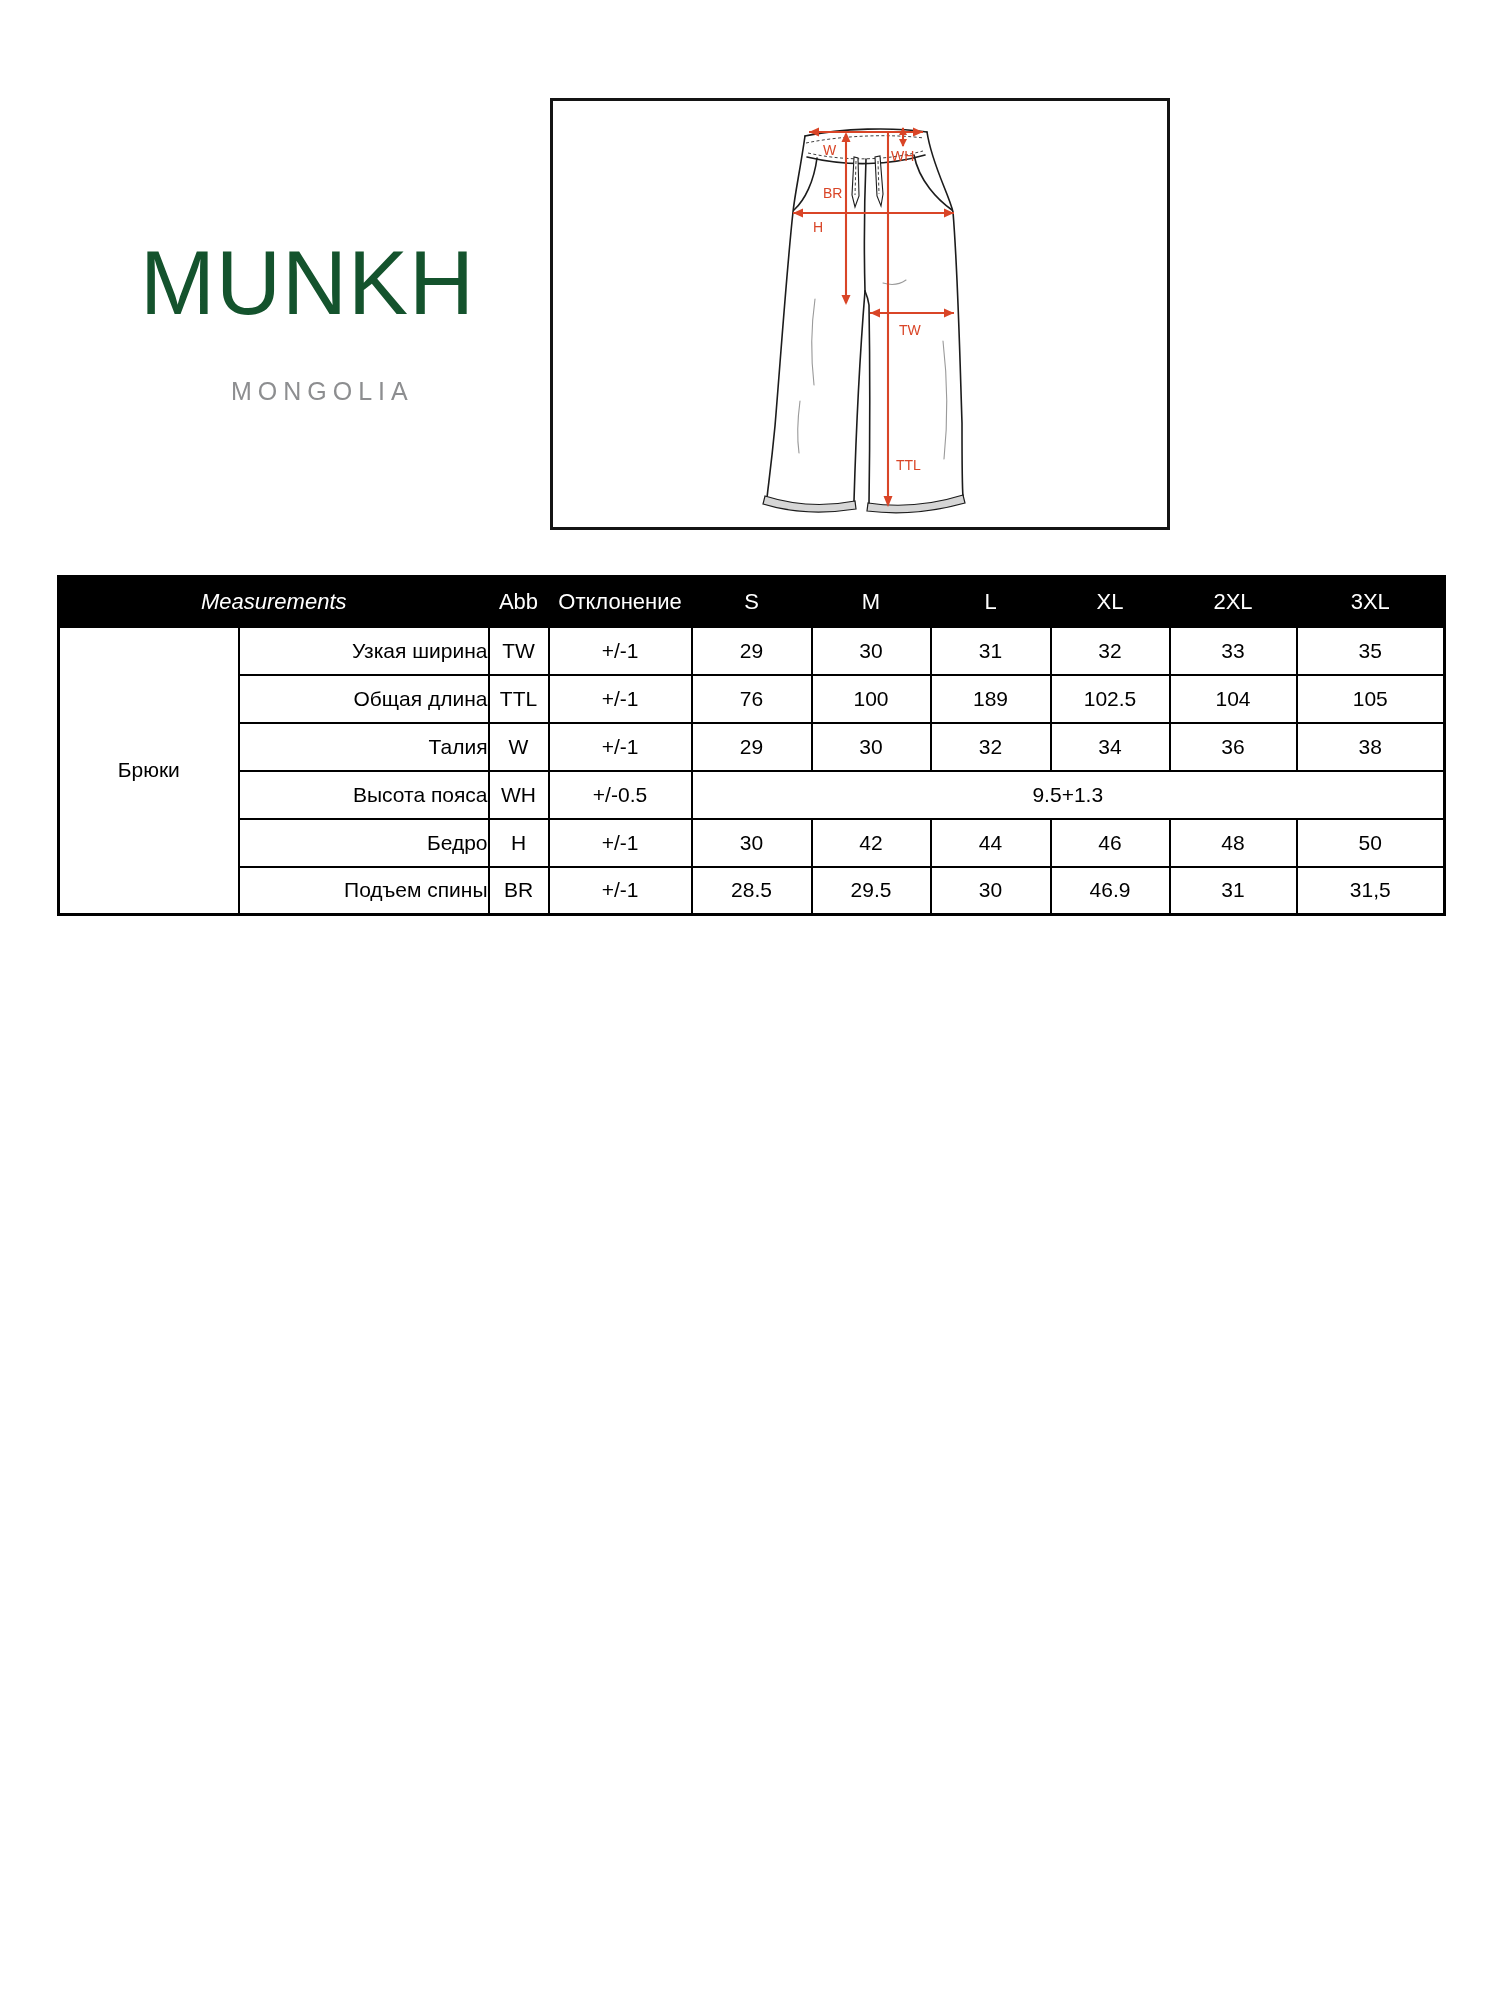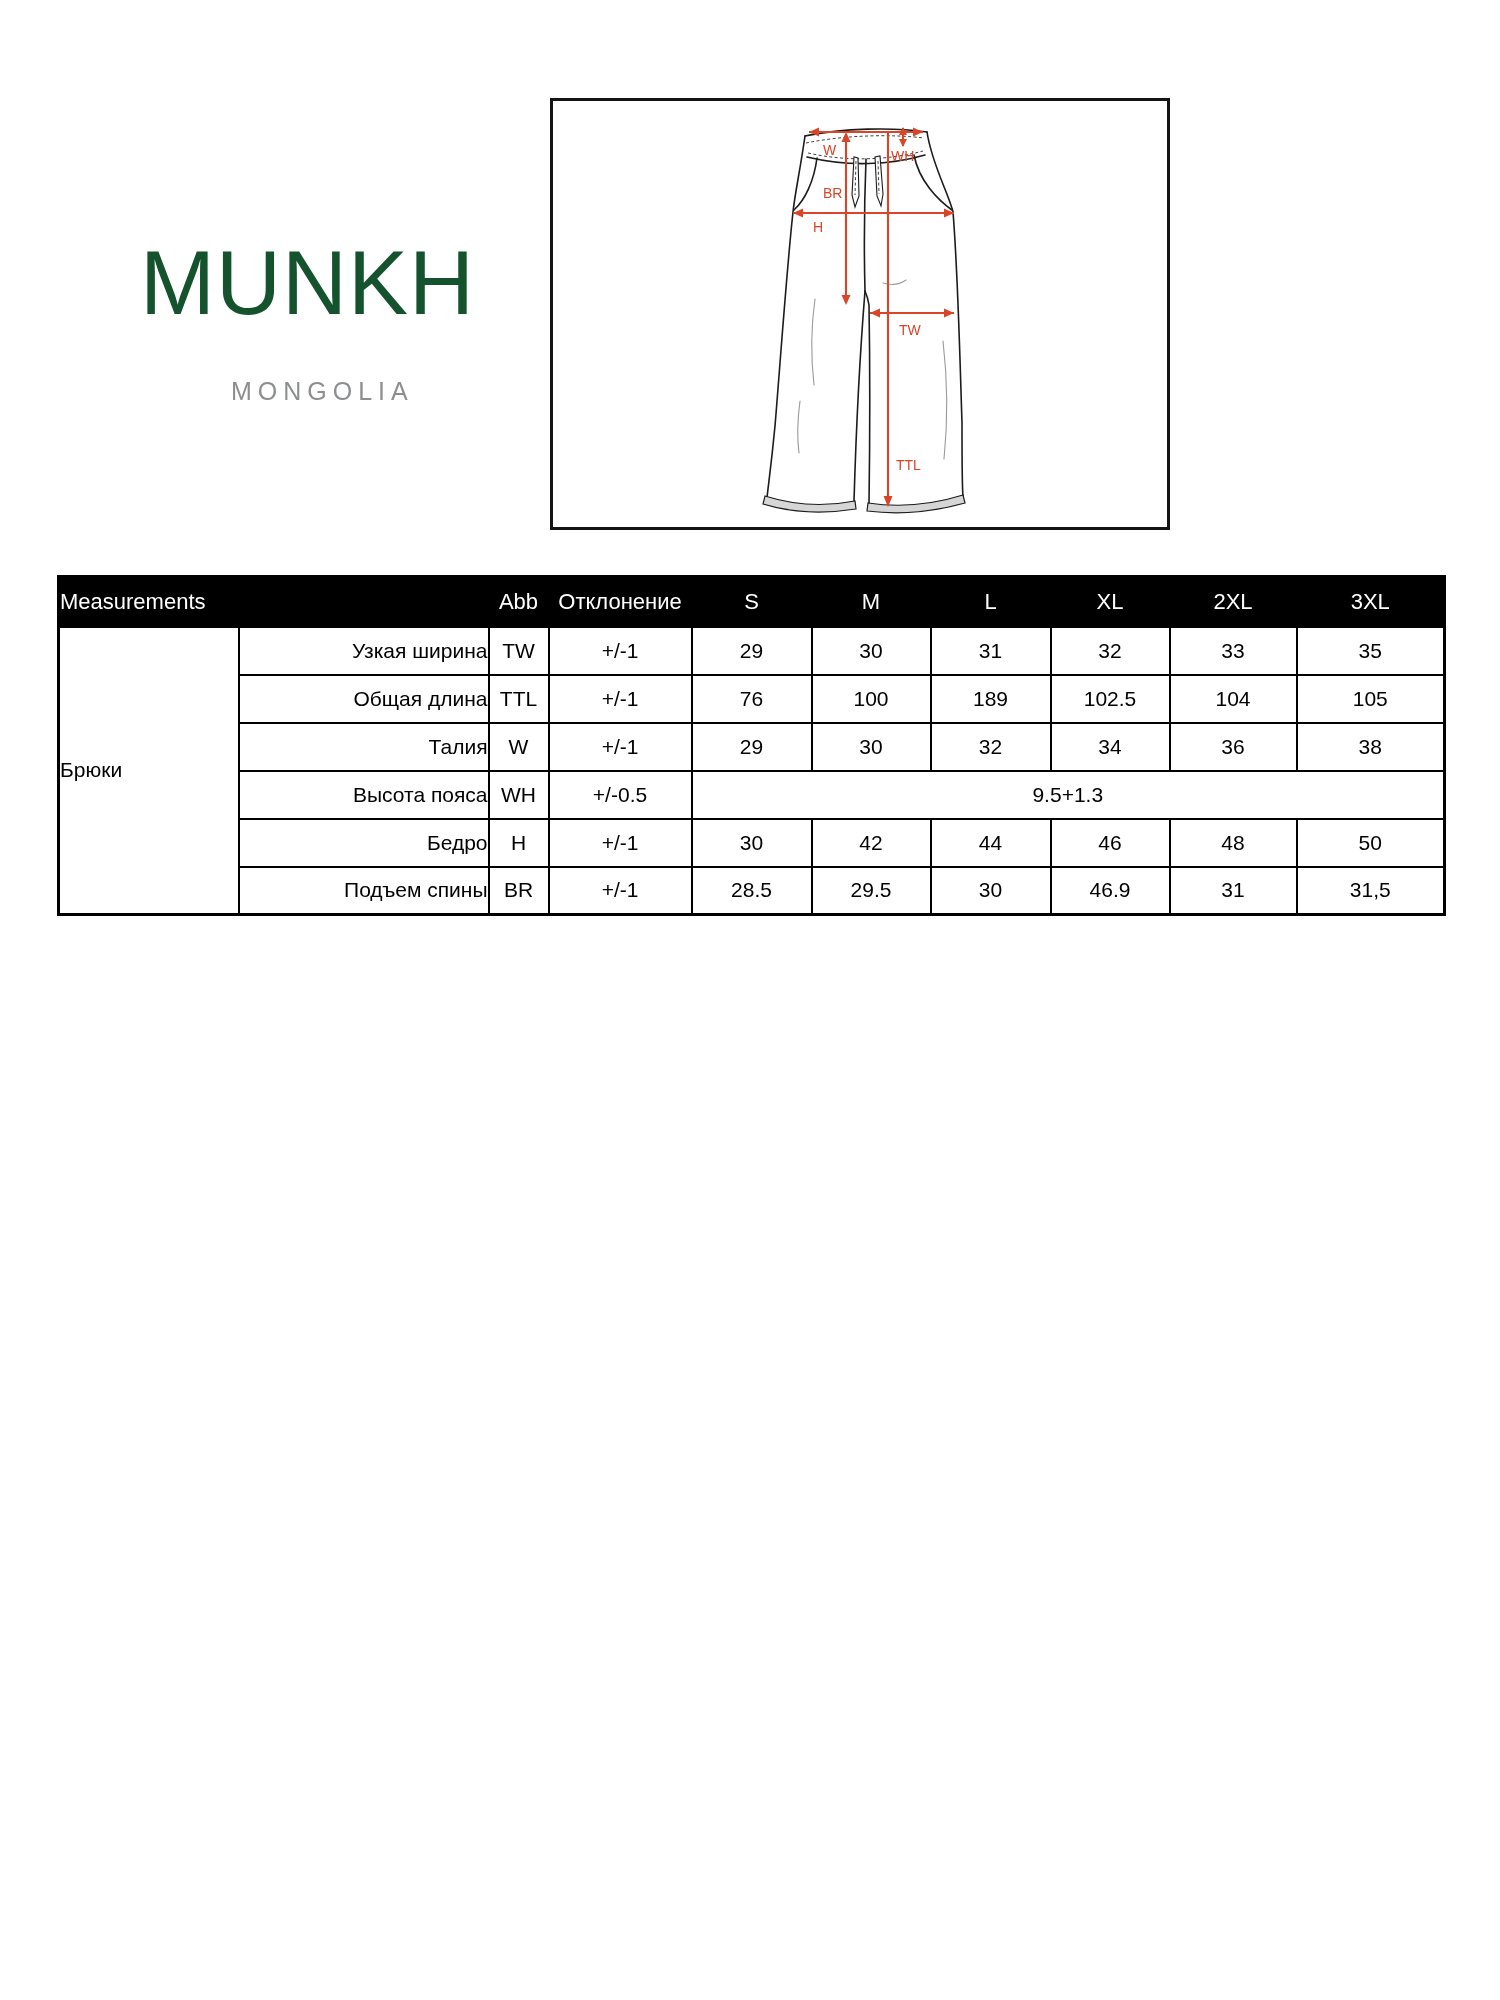--- a/index.html
+++ b/index.html
@@ -26,22 +26,22 @@
   .ann-label{fill:#d94527;font-family:"Liberation Sans",sans-serif;font-size:14px;}
 
   
   .size-table{position:absolute;left:57px;top:575px;border-collapse:collapse;
         table-layout:fixed;width:1386px;border:3px solid #000;}
   .size-table td,.size-table th{border:2px solid #000;font-weight:400;
         font-size:21px;padding:0;overflow:hidden;white-space:nowrap;}
   .size-table thead tr{height:50px;}
   .size-table tbody tr{height:48px;}
   .size-table thead th{background:#000;color:#fff;border-color:#000;font-size:22px;}
-  .th-meas{text-align:left;padding-left:14px;}
-  .td-group{text-align:left;font-size:22px;}
+  .th-meas{text-align:center;padding-left:14px;font-style:italic;}
+  .td-group{text-align:center;font-size:22px;}
   .td-name{text-align:right;padding-left:7px;font-size:21px;}
   .td-c{text-align:center;}
 </style>
 </head>
 <body>
 
 <div class="page">
 
   <div class="brand">MUNKH</div>
   <div class="brand-sub">MONGOLIA</div>

